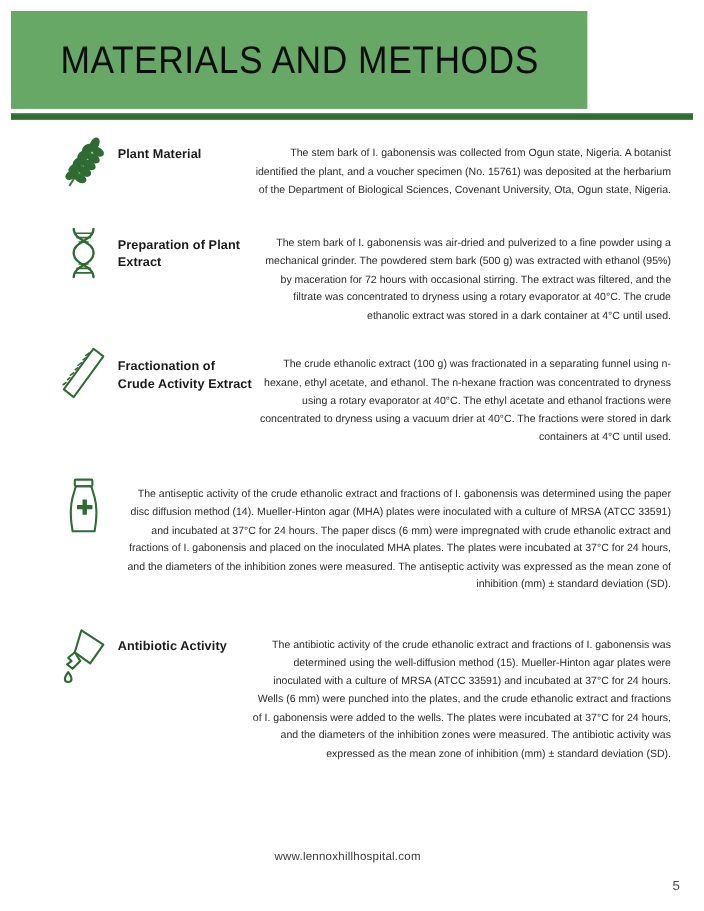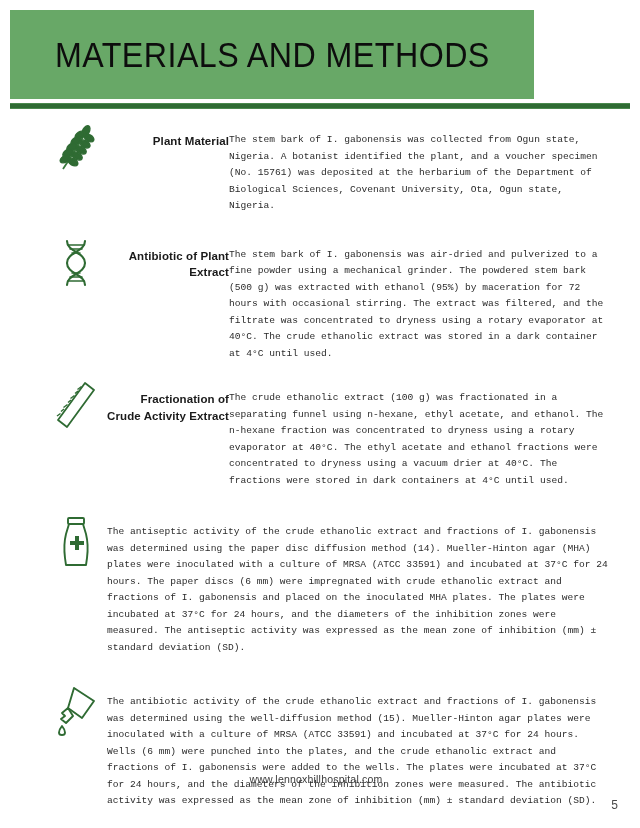--- a/index.html
+++ b/index.html
@@ -72,30 +72,28 @@
   }
   .sec-heading {
     width: 122px;
     flex: 0 0 122px;
     font-size: 11.5px;
     font-weight: bold;
     line-height: 1.45;
     color: #1a1a1a;
     padding-top: 11px;
     letter-spacing: 0.1px;
-    text-align: right;
   }
   .sec-body {
     flex: 1 1 auto;
     font-size: 9.6px;
     line-height: 1.72;
     color: #2b2b2b;
     padding-top: 10px;
-    text-align: left;
-    font-family: Liberation Mono, monospace;
+    text-align: right;
   }
 
   .gap-1 { height: 22px; }
   .gap-2 { height: 18px; }
   .gap-3 { height: 25px; }
   .gap-4 { height: 28px; }
 
   
   .footer-url {
     position: absolute;
@@ -159,21 +157,21 @@
           <path d="M29 2 C29 13 11 13 11 24 C11 35 29 35 29 46"></path>
           <line x1="12" y1="6" x2="28" y2="6" stroke-width="1.5"></line>
           <line x1="14" y1="10" x2="26" y2="10" stroke-width="1.5"></line>
           <line x1="16" y1="14" x2="24" y2="14" stroke-width="1.5"></line>
           <line x1="16" y1="34" x2="24" y2="34" stroke-width="1.5"></line>
           <line x1="14" y1="38" x2="26" y2="38" stroke-width="1.5"></line>
           <line x1="12" y1="42" x2="28" y2="42" stroke-width="1.5"></line>
         </g>
       </svg>
     </div>
-    <div class="sec-heading">Antibiotic of Plant Extract</div>
+    <div class="sec-heading">Preparation of Plant Extract</div>
     <div class="sec-body">The stem bark of I. gabonensis was air-dried and pulverized to a fine powder using a mechanical grinder. The powdered stem bark (500 g) was extracted with ethanol (95%) by maceration for 72 hours with occasional stirring. The extract was filtered, and the filtrate was concentrated to dryness using a rotary evaporator at 40°C. The crude ethanolic extract was stored in a dark container at 4°C until used.</div>
   </div>
 
   <div class="gap-2"></div>
 
   <div class="section">
     <div class="sec-icon">
       <svg width="46" height="48" viewBox="0 0 46 48">
         <g stroke="#2f6b33" stroke-width="1.8" fill="none" stroke-linejoin="round">
           <path d="M5 41 L32 4 L41 11 L14 48 Z" transform="translate(0,-3)"></path>
@@ -213,19 +211,20 @@
   <div class="section">
     <div class="sec-icon">
       <svg width="44" height="50" viewBox="0 0 44 50">
         <g stroke="#2f6b33" stroke-width="1.9" fill="none" stroke-linejoin="round">
           <path d="M20 2 L40 15 L28 32 L14 22 Z"></path>
           <path d="M14 22 L8 27 L11 30 L7 33 L12 37 L19 30 Z"></path>
           <path d="M8 40 C4 45 4 49 8 49 C12 49 12 45 8 40 Z"></path>
         </g>
       </svg>
     </div>
+    <div class="sec-heading">Antibiotic Activity</div>
     <div class="sec-body">The antibiotic activity of the crude ethanolic extract and fractions of I. gabonensis was determined using the well-diffusion method (15). Mueller-Hinton agar plates were inoculated with a culture of MRSA (ATCC 33591) and incubated at 37°C for 24 hours. Wells (6 mm) were punched into the plates, and the crude ethanolic extract and fractions of I. gabonensis were added to the wells. The plates were incubated at 37°C for 24 hours, and the diameters of the inhibition zones were measured. The antibiotic activity was expressed as the mean zone of inhibition (mm) ± standard deviation (SD).</div>
   </div>
 
 </div>
 
 <div class="footer-url">www.lennoxhillhospital.com</div>
 <div class="page-number">5</div>
 
 </body></html>

